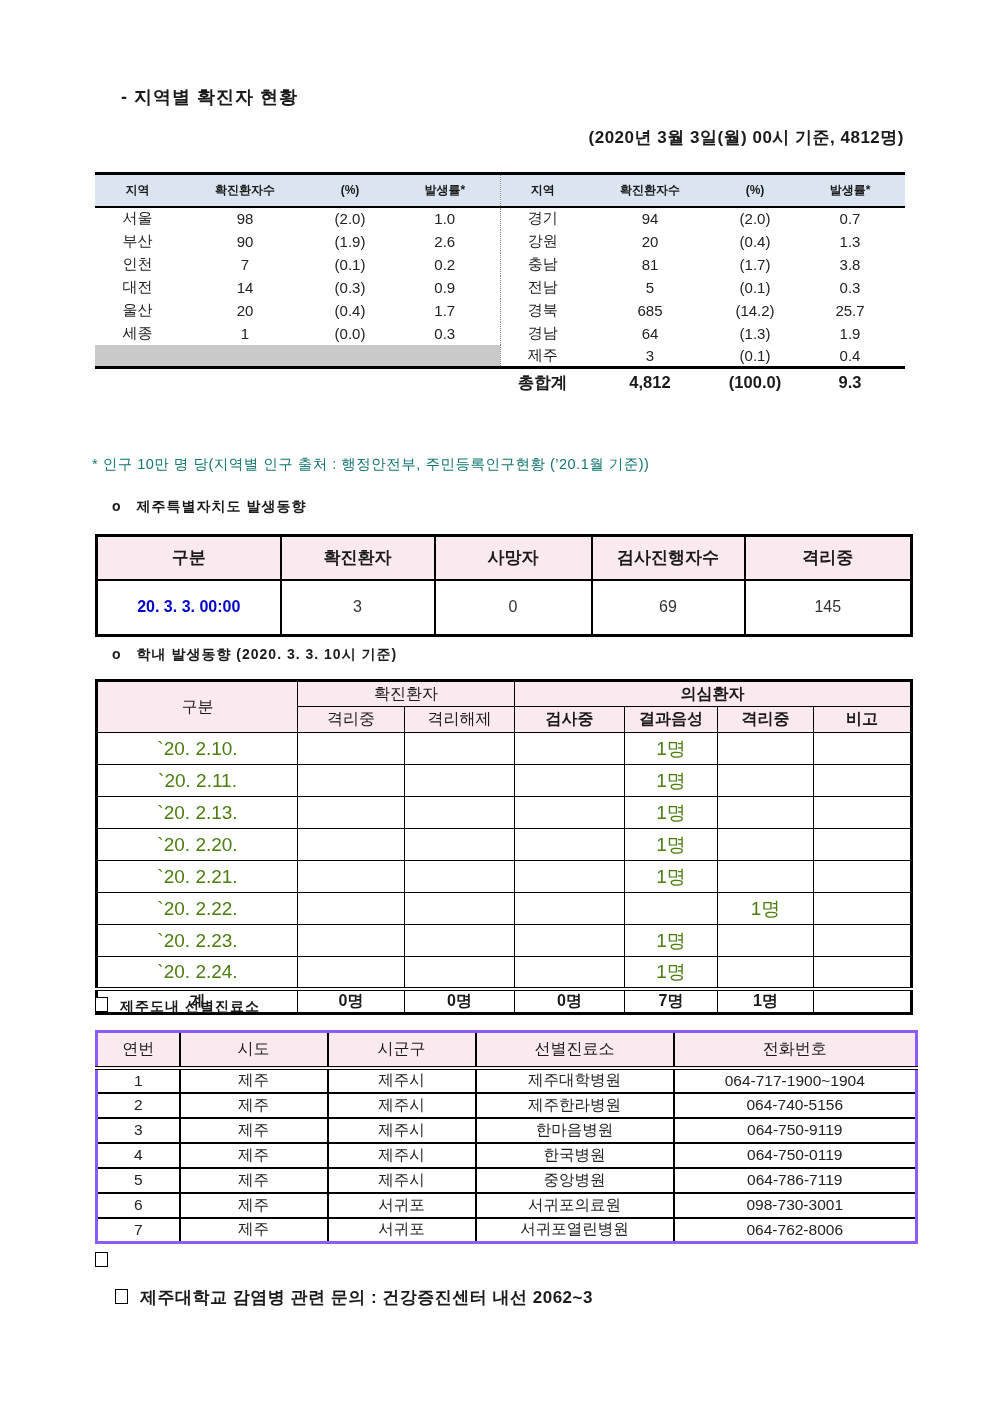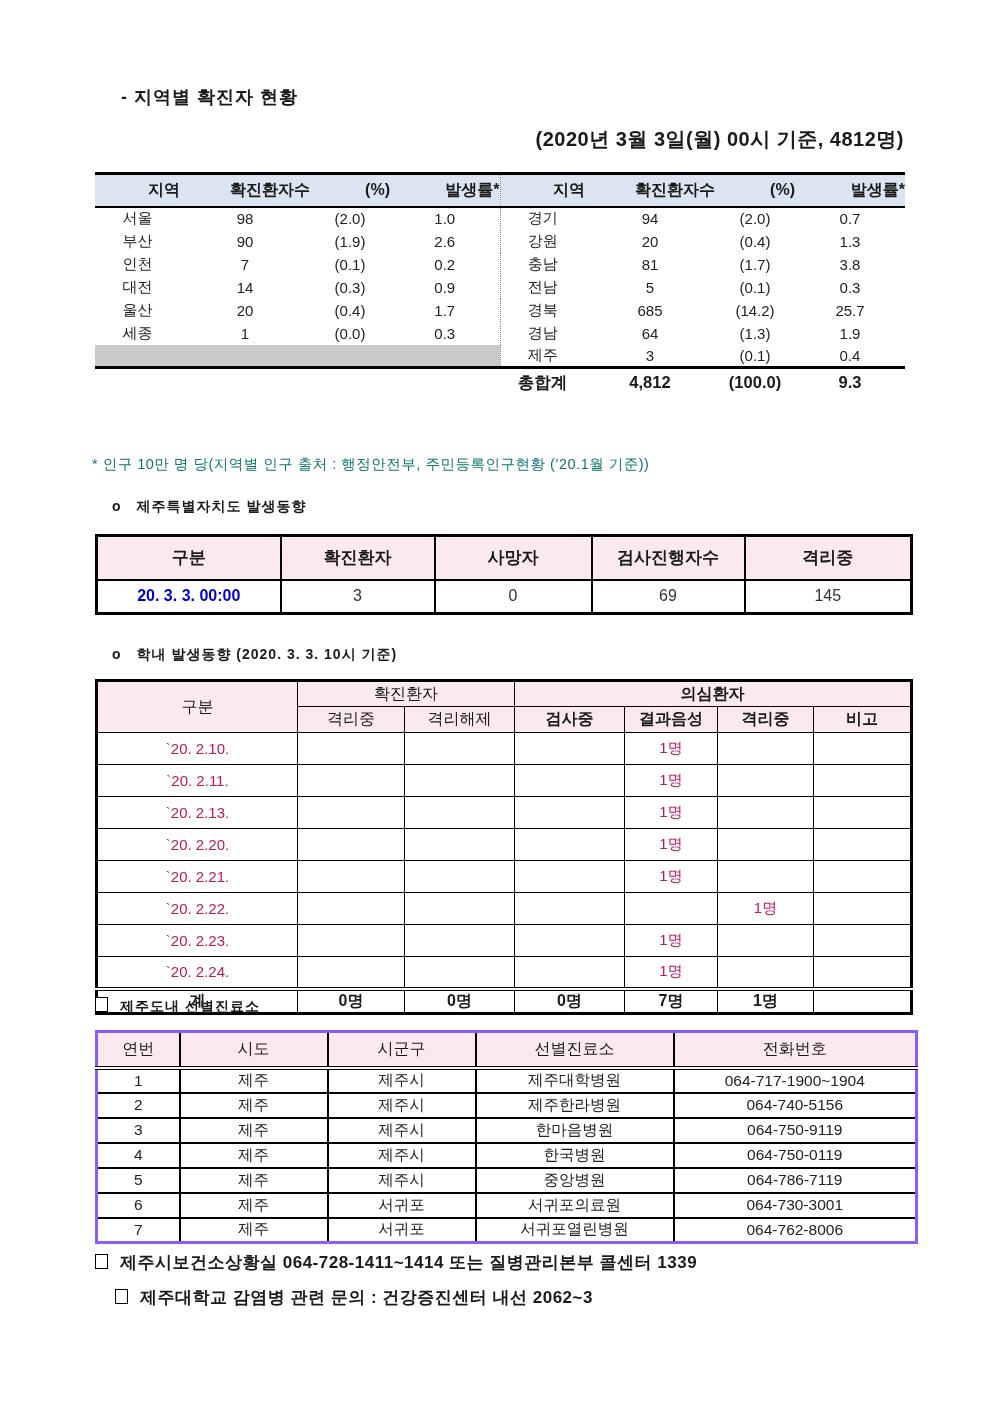--- a/index.html
+++ b/index.html
@@ -8,65 +8,65 @@
     position: relative;
     width: 992px; height: 1403px;
     margin: 0 auto;
     background: #ffffff;
     font-family: "Liberation Sans", sans-serif;
     color: #1a1a1a;
   }
 
   
   .doc-title { position: absolute; left: 121px; top: 85px; font-size: 18px; font-weight: bold; letter-spacing: 1px; }
-  .date-note { position: absolute; right: 88px; top: 126px; font-size: 20px; font-weight: bold; letter-spacing: 0.5px; }
+  .date-note { position: absolute; right: 88px; top: 126px; font-size: 17px; font-weight: bold; letter-spacing: 0.5px; }
   .footnote  { position: absolute; left: 92px; top: 455px; font-size: 14.5px; color: #0f766e; letter-spacing: 0.5px; }
   .section-title { position: absolute; font-size: 14px; font-weight: bold; letter-spacing: 1px; }
   .sec-jeju   { left: 112px; top: 498px; }
   .sec-school { left: 112px; top: 646px; }
   .sec-clinic { left: 95px;  top: 997px; }
   .footer-line { position: absolute; left: 95px; font-size: 17px; font-weight: bold; letter-spacing: 0.5px; }
   .footer-1 { top: 1251px; }
   .footer-2 { top: 1286px; margin-left: 20px; }
   .bullet-o { display: inline-block; margin-right: 15px; font-weight: bold; }
   .cbox { display: inline-block; width: 13px; height: 15px; border: 1.6px solid #000; margin-right: 12px; vertical-align: -1px; background: #fff; }
 
   
   .t1-wrap { position: absolute; left: 95px; top: 172px; }
   table { border-collapse: collapse; table-layout: fixed; }
   .t1 { width: 810px; }
   .t1 th, .t1 td { text-align: center; vertical-align: middle; overflow: hidden; white-space: nowrap; }
   .t1 thead th {
     background: #dbe5f1;
     border-top: 3px solid #000;
     border-bottom: 2px solid #000;
-    height: 33px; font-size: 16px; font-weight: bold; text-align: right;
+    height: 33px; font-size: 12px; font-weight: bold;
   }
   .t1 tbody td { height: 23px; font-size: 15px; color: #222; }
   .t1 thead th:nth-child(5), .t1 tbody td:nth-child(5) { border-left: 1px dotted #888; }
   .t1 tbody tr:last-child td { border-bottom: 3px solid #000; }
   .t1 tbody tr:last-child td:nth-child(-n+4) { background: #c9c9c9; }
   .t1 tfoot td { height: 29px; font-size: 16.5px; font-weight: bold; text-align: center; }
 
   
   .t2-wrap { position: absolute; left: 95px; top: 534px; }
   .t2 { width: 815px; border: 3px solid #000; }
   .t2 th, .t2 td { border: 2px solid #000; text-align: center; vertical-align: middle; }
   .t2 thead th { background: #fbe9f0; height: 44px; font-size: 17px; font-weight: bold; }
-  .t2 tbody td { height: 34px; font-size: 16px; color: #333; }
+  .t2 tbody td { height: 56px; font-size: 16px; color: #333; }
   .t2 tbody td:first-child { color: #0000cd; font-weight: bold; font-size: 16px; }
 
   
   .t3-wrap { position: absolute; left: 95px; top: 679px; }
   .t3 { width: 815px; border: 3px solid #000; }
   .t3 th, .t3 td { border: 1px solid #000; text-align: center; vertical-align: middle; }
   .t3 thead th { background: #fbe9f0; font-weight: normal; font-size: 16px; }
   .t3 thead tr th { height: 26px; }
   .t3 thead .hd-bold { font-weight: bold; }
-  .t3 tbody td { height: 32px; font-size: 15px; color: #be185d; }
+  .t3 tbody td { height: 32px; font-size: 19px; color: #4d7c0f; }
   .t3 tfoot td { height: 25px; font-size: 16px; font-weight: bold; border-top: 4px double #000; }
 
   
   .t4-wrap { position: absolute; left: 95px; top: 1030px; }
   .t4 { width: 820px; border: 3px solid #8b5cf6; }
   .t4 th, .t4 td { border: 2px solid #000; text-align: center; vertical-align: middle; }
   .t4 thead th { background: #fbe9f0; height: 36px; font-size: 16px; font-weight: normal; border-bottom: 4px double #000; }
   .t4 tbody td { height: 25px; font-size: 15.5px; color: #222; }
 </style>
 </head>
@@ -398,33 +398,33 @@
             <td>제주</td>
             <td>제주시</td>
             <td>중앙병원</td>
             <td>064-786-7119</td>
           </tr>
           <tr>
             <td>6</td>
             <td>제주</td>
             <td>서귀포</td>
             <td>서귀포의료원</td>
-            <td>064-730-3001</td>
+            <td>098-730-3001</td>
           </tr>
           <tr>
             <td>7</td>
             <td>제주</td>
             <td>서귀포</td>
             <td>서귀포열린병원</td>
             <td>064-762-8006</td>
           </tr>
         </tbody>
     </table>
   </div>
 
   <div class="footer-line footer-1">
-    <span class="cbox"></span><span>제주시보건소상황실 064-728-1411~1414 또는 질병관리본부 콜센터 1339</span>
+    <span class="cbox"></span>
   </div>
   <div class="footer-line footer-2">
     <span class="cbox"></span><span>제주대학교 감염병 관련 문의 : 건강증진센터 내선 2062~3</span>
   </div>
 
 </div>
 
 </body></html>

